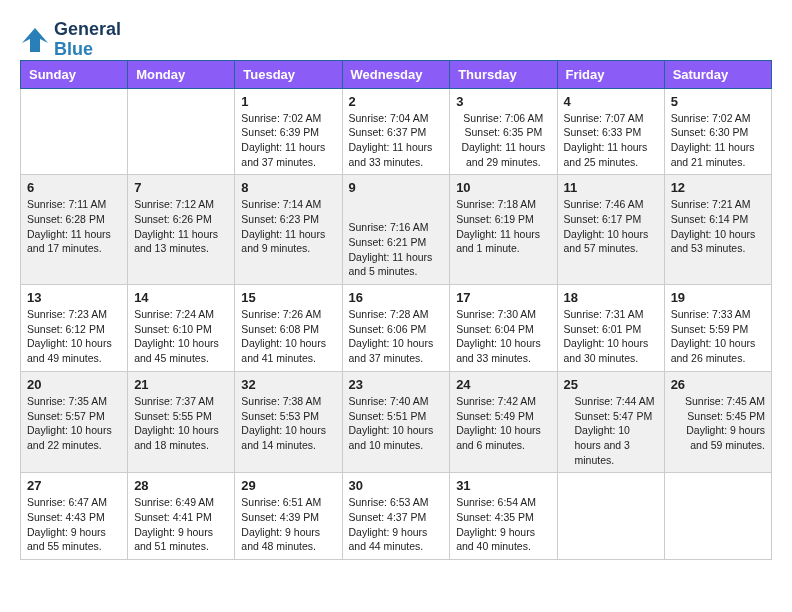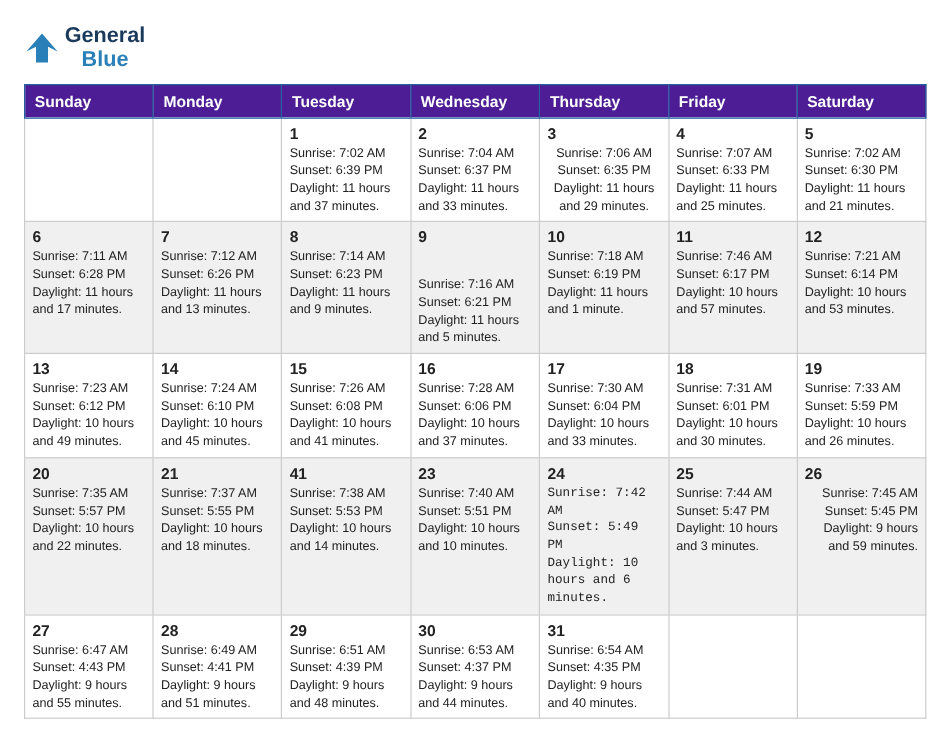--- a/index.html
+++ b/index.html
@@ -7,22 +7,21 @@
       font-family: Arial, sans-serif;
       background: #fff;
       width: 792px;
       min-height: 612px;
       padding: 20px;
     }
     .header-section {
       display: flex;
       justify-content: space-between;
       align-items: flex-start;
-      margin-bottom: 10px;
-      text-align: center;
+      margin-bottom: 0;
     }
     .logo {
       display: flex;
       align-items: center;
       gap: 4px;
     }
     .logo-text {
       font-size: 18px;
       font-weight: bold;
       color: #1a3a5c;
@@ -47,21 +46,21 @@
       font-size: 16px;
       color: #333;
       font-weight: bold;
     }
     .calendar-table {
       width: 100%;
       border-collapse: collapse;
       border: 1px solid #ccc;
     }
     .calendar-table th {
-      background-color: #4c1d95;
+      background-color: #8b5cf6;
       color: #fff;
       text-align: left;
       padding: 6px 8px;
       font-size: 13px;
       border: 1px solid #2563a0;
     }
     .calendar-table td {
       border: 1px solid #ccc;
       vertical-align: top;
       padding: 5px 6px;
@@ -249,40 +248,40 @@
 Sunset: 5:57 PM
 Daylight: 10 hours and 22 minutes.</div>
         </td>
         <td>
           <div class="day-number">21</div>
           <div class="day-info" style="white-space: pre-line;">Sunrise: 7:37 AM
 Sunset: 5:55 PM
 Daylight: 10 hours and 18 minutes.</div>
         </td>
         <td>
-          <div class="day-number">41</div>
+          <div class="day-number">32</div>
           <div class="day-info" style="white-space: pre-line;">Sunrise: 7:38 AM
 Sunset: 5:53 PM
 Daylight: 10 hours and 14 minutes.</div>
         </td>
         <td>
           <div class="day-number">23</div>
           <div class="day-info" style="white-space: pre-line;">Sunrise: 7:40 AM
 Sunset: 5:51 PM
 Daylight: 10 hours and 10 minutes.</div>
         </td>
         <td>
           <div class="day-number">24</div>
-          <div class="day-info" style="white-space: pre-line; font-family: Liberation Mono, monospace;">Sunrise: 7:42 AM
+          <div class="day-info" style="white-space: pre-line;">Sunrise: 7:42 AM
 Sunset: 5:49 PM
 Daylight: 10 hours and 6 minutes.</div>
         </td>
         <td>
           <div class="day-number">25</div>
-          <div class="day-info" style="white-space: pre-line;">Sunrise: 7:44 AM
+          <div class="day-info" style="white-space: pre-line; margin-left: 11px;">Sunrise: 7:44 AM
 Sunset: 5:47 PM
 Daylight: 10 hours and 3 minutes.</div>
         </td>
         <td>
           <div class="day-number">26</div>
           <div class="day-info" style="white-space: pre-line; text-align: right;">Sunrise: 7:45 AM
 Sunset: 5:45 PM
 Daylight: 9 hours and 59 minutes.</div>
         </td>
       </tr>

